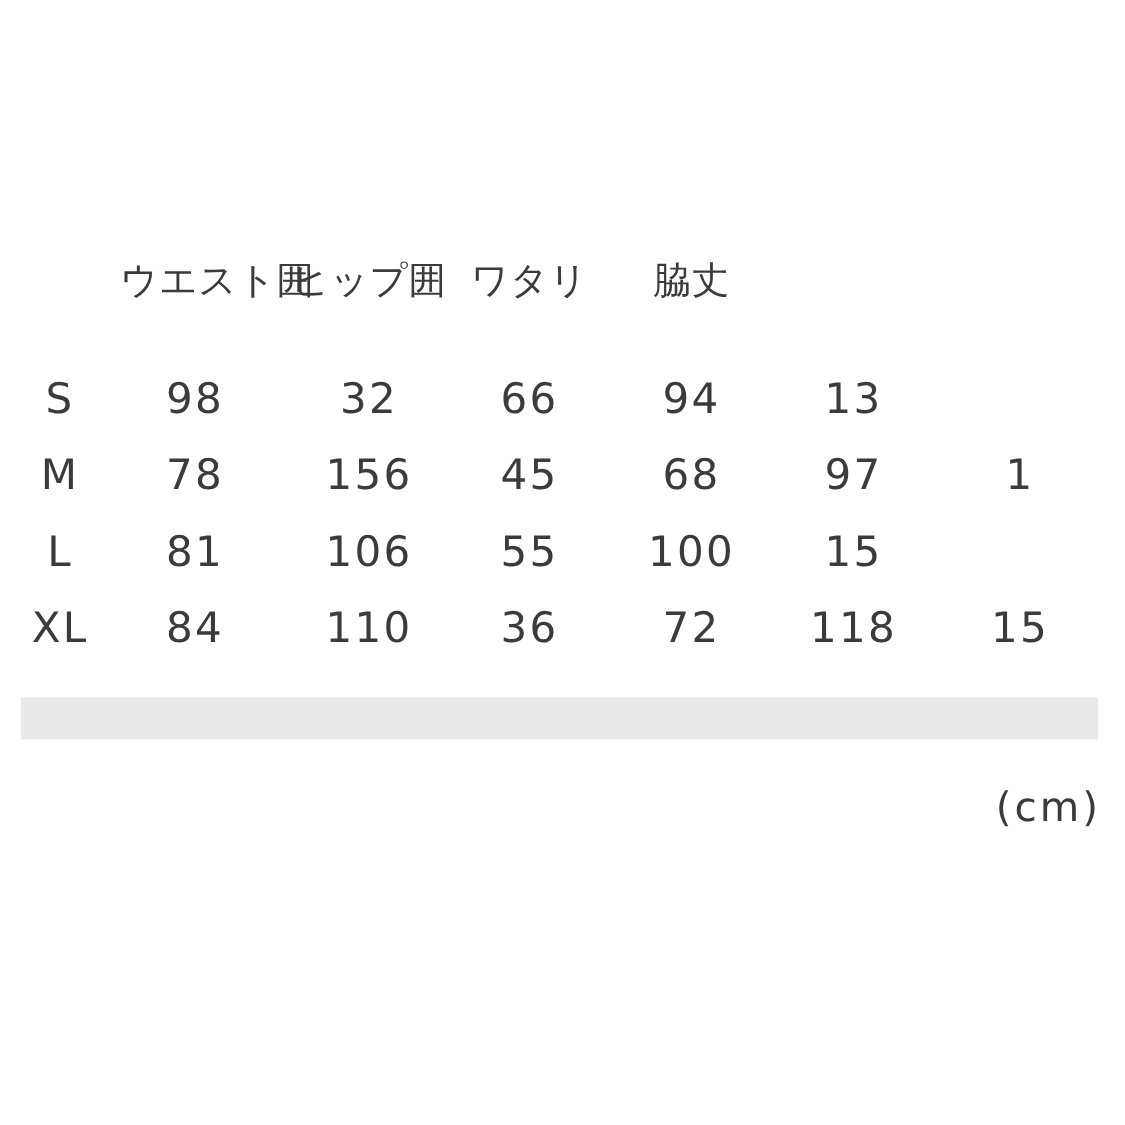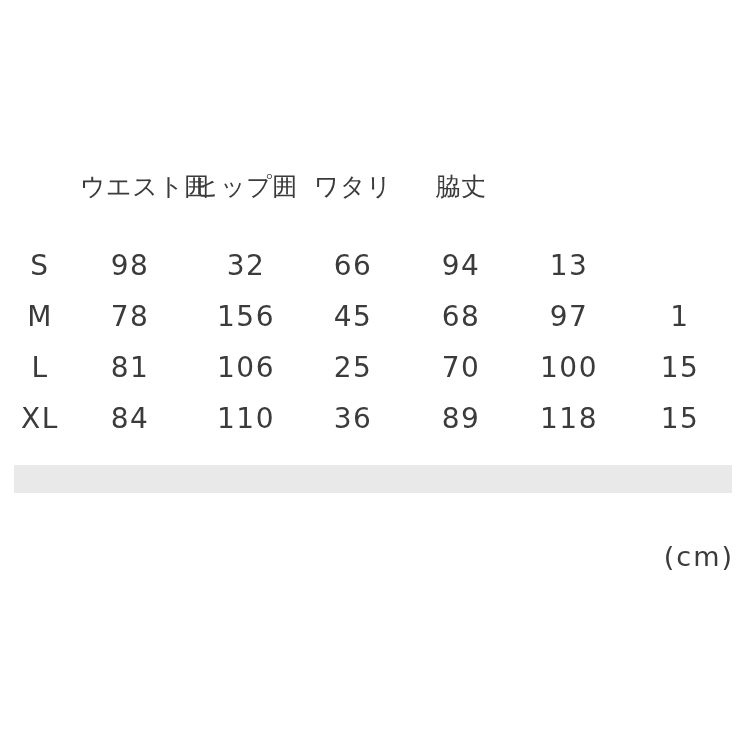--- a/index.html
+++ b/index.html
@@ -55,21 +55,21 @@
   .divider {
     position: absolute;
     left: 14px;
     top: 465px;
     width: 718px;
     height: 28px;
     background: #e9e9e9;
   }
   .unit {
     position: absolute;
-    top: 541px;
+    top: 523px;
     right: 16px;
     font-size: 27px;
     letter-spacing: 2px;
   }
 </style>
 </head>
 <body>
 
 <div class="stage">
 
@@ -99,32 +99,31 @@
       <div class="td">45</div>
       <div class="td">68</div>
       <div class="td">97</div>
       <div class="td">1</div>
     </div>
 
     <div class="grid-row">
       <div class="rowlabel">L</div>
       <div class="td">81</div>
       <div class="td">106</div>
-      <div class="td">25</div>
-      <div class="td">70</div>
+      <div class="td">55</div>
       <div class="td">100</div>
       <div class="td">15</div>
     </div>
 
     <div class="grid-row">
       <div class="rowlabel">XL</div>
       <div class="td">84</div>
       <div class="td">110</div>
       <div class="td">36</div>
-      <div class="td">89</div>
+      <div class="td">72</div>
       <div class="td">118</div>
       <div class="td">15</div>
     </div>
 
   </div>
 
   <div class="divider"></div>
 
   <div class="unit">(cm)</div>
 

